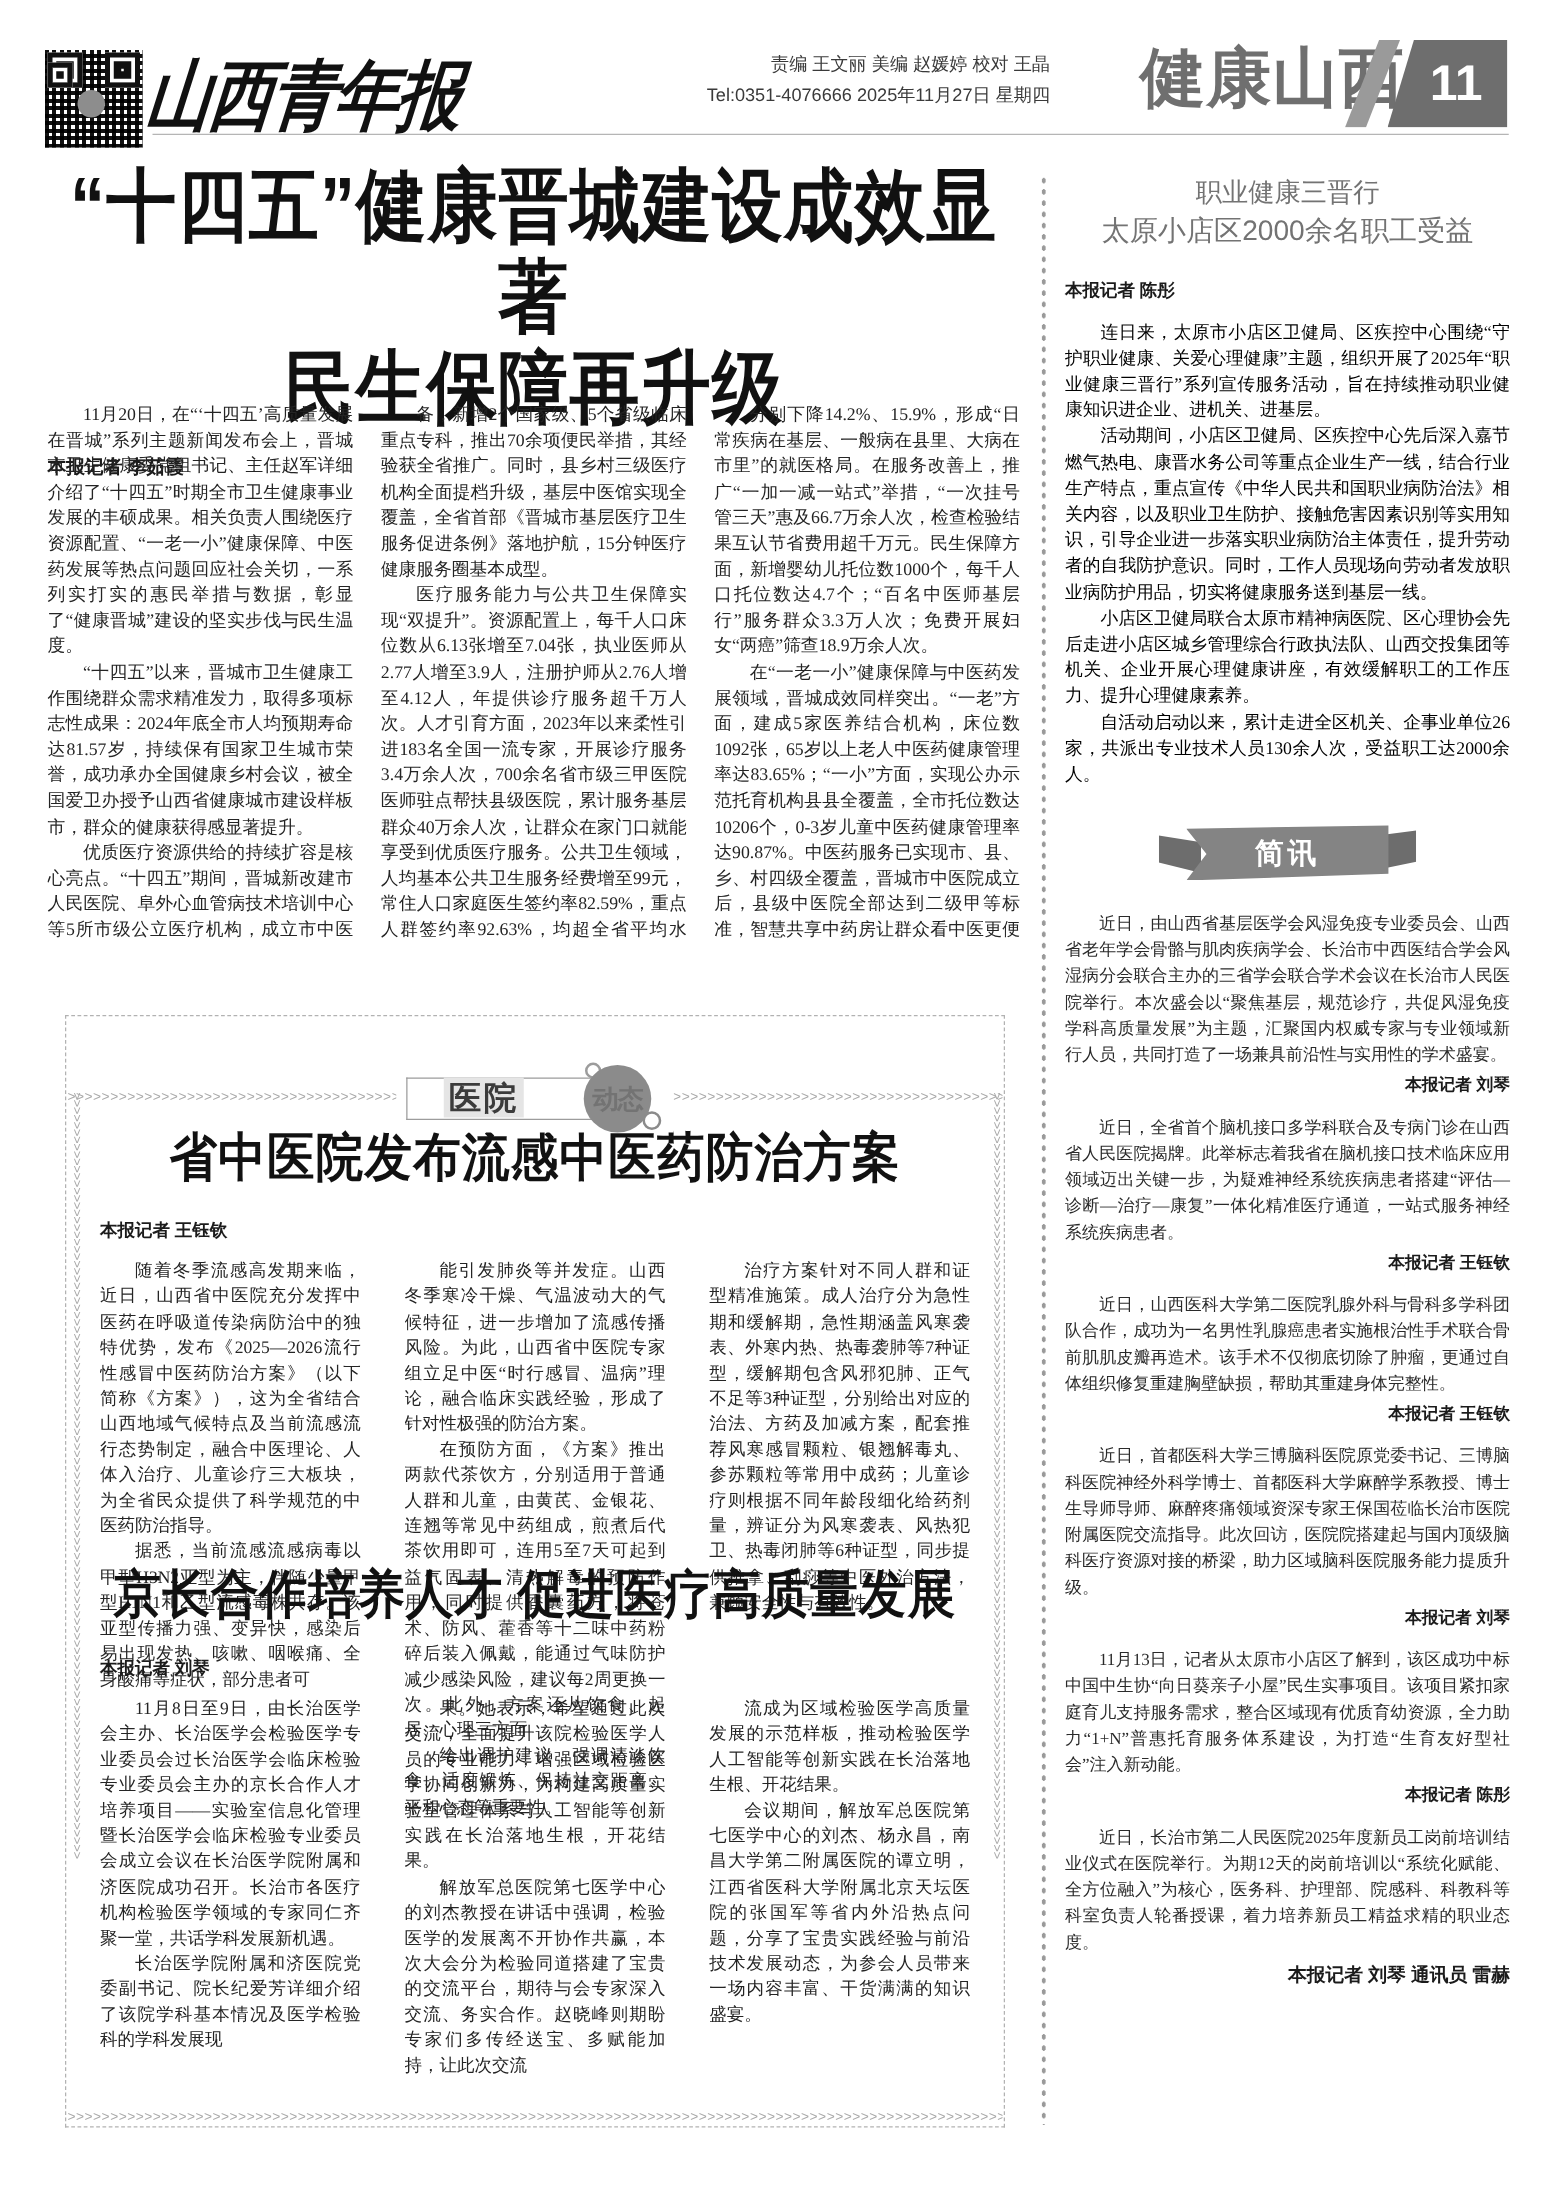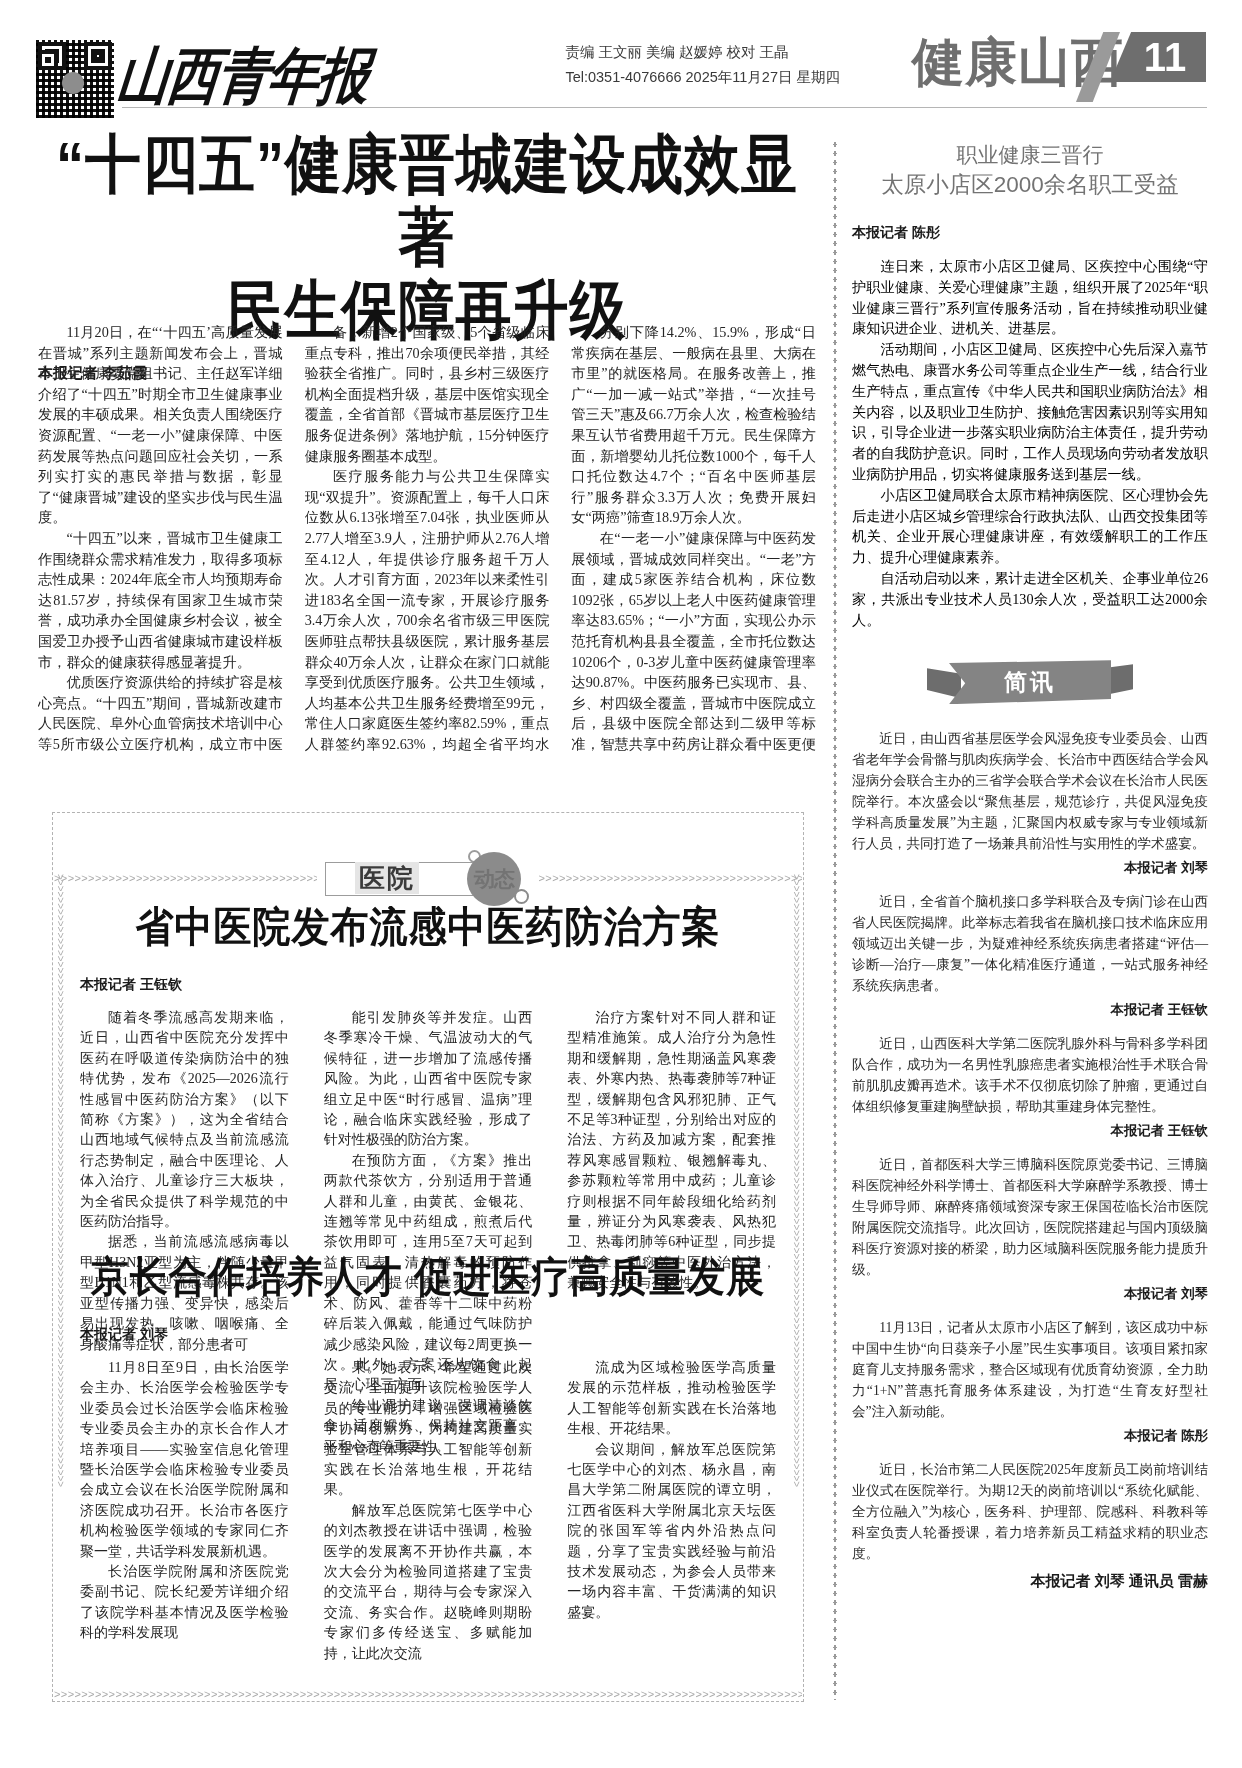--- a/index.html
+++ b/index.html
@@ -80,41 +80,41 @@
   .masthead-rule {
     position: absolute;
     left: 122px; top: 107px;
     width: 1085px;
     height: 1px;
     background: #b5b5b5;
   }
   .credits {
     position: absolute;
     right: 402px; top: 40px;
-    text-align: left;
+    text-align: right;
     font-family: "Liberation Sans", sans-serif;
     font-size: 14.5px;
     line-height: 25px;
     color: #3a3a3a;
     white-space: nowrap;
   }
   .section-brand {
     position: absolute;
     right: 118px; top: 28px;
     font-family: "Liberation Serif", serif;
     font-size: 52px;
     font-weight: 700;
     letter-spacing: 1px;
     color: #6f6f6f;
     white-space: nowrap;
   }
   .pagenum-wrap {
     position: absolute;
     right: 36px; top: 32px;
-    width: 96px; height: 50px;
+    width: 96px; height: 70px;
   }
   .pagenum-bg {
     position: absolute;
     inset: 0;
     background: #6e6e6e;
     clip-path: polygon(22% 0, 100% 0, 100% 100%, 0 100%);
   }
   .pagenum-slash {
     position: absolute;
     left: -34px; top: 0;

